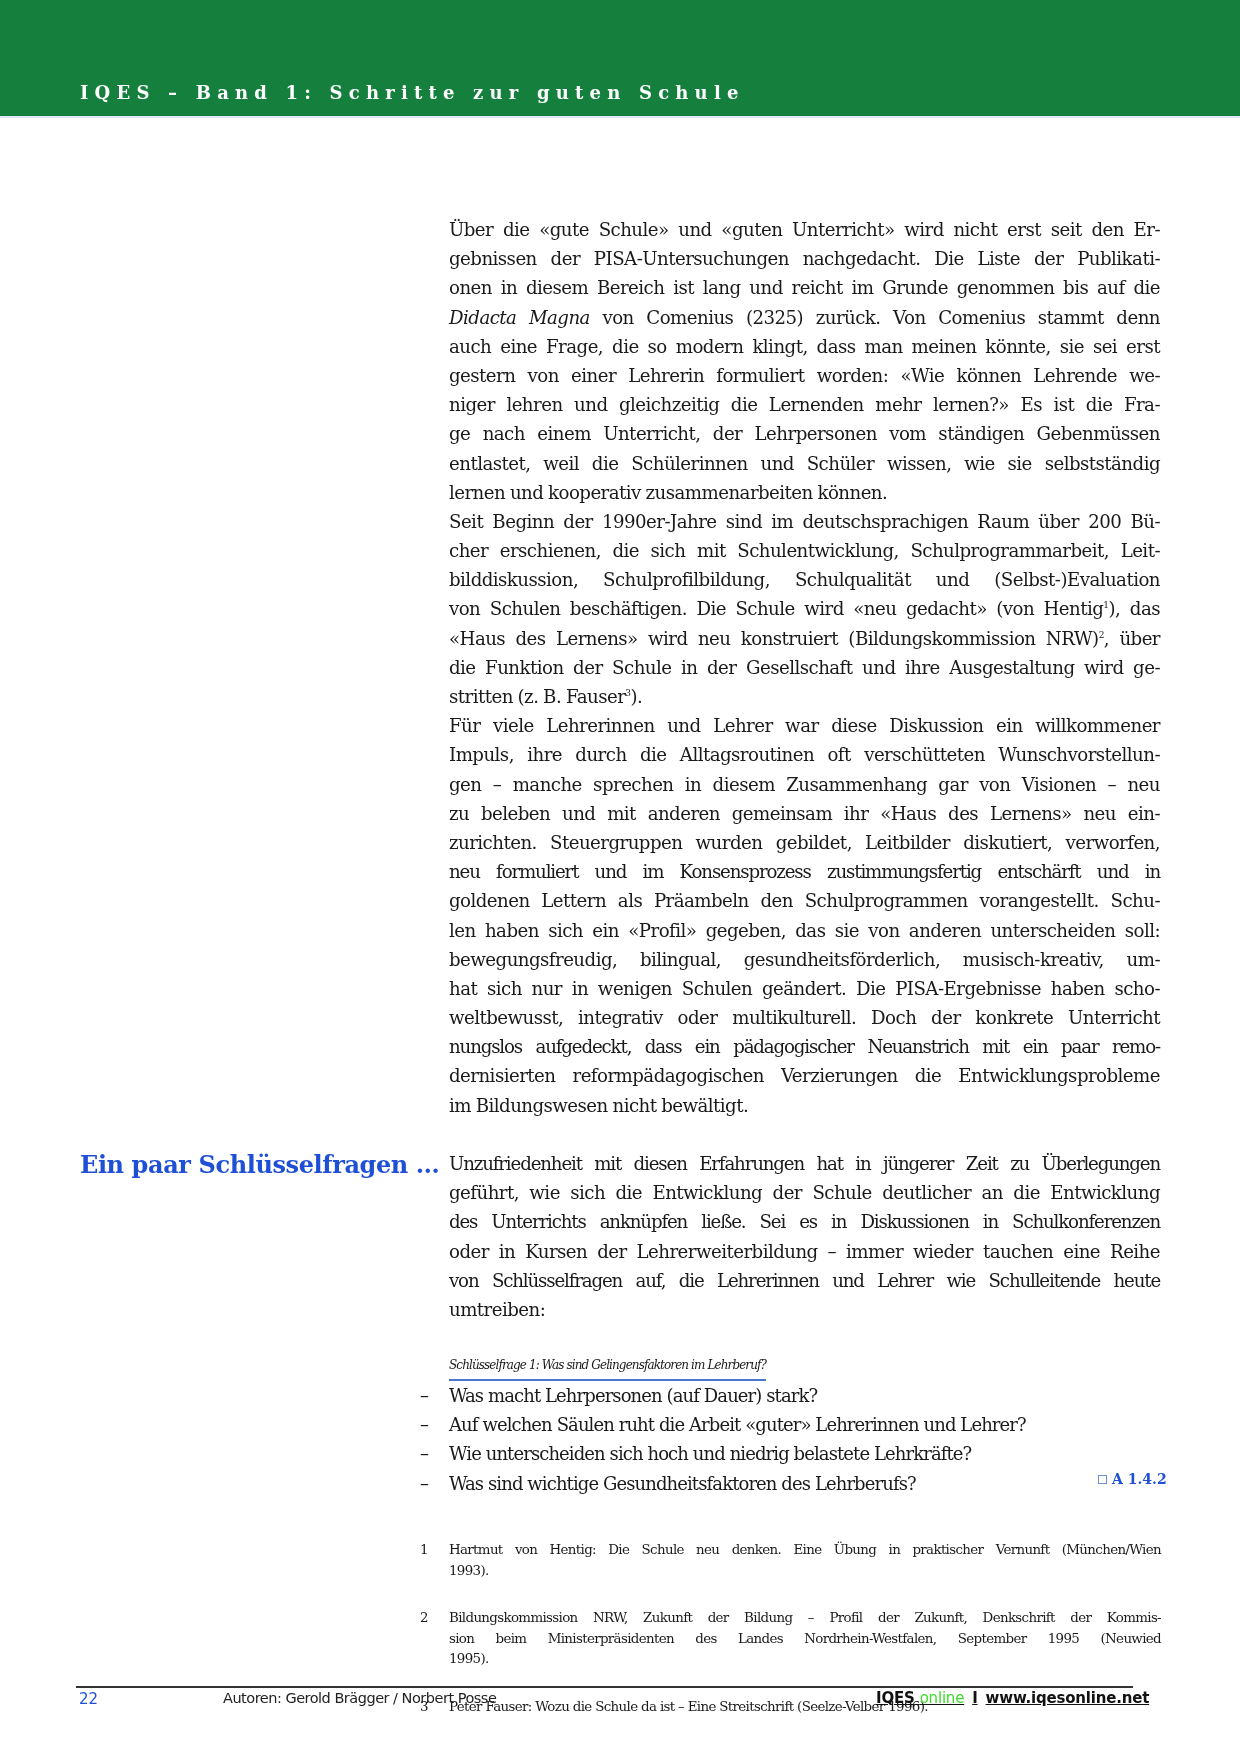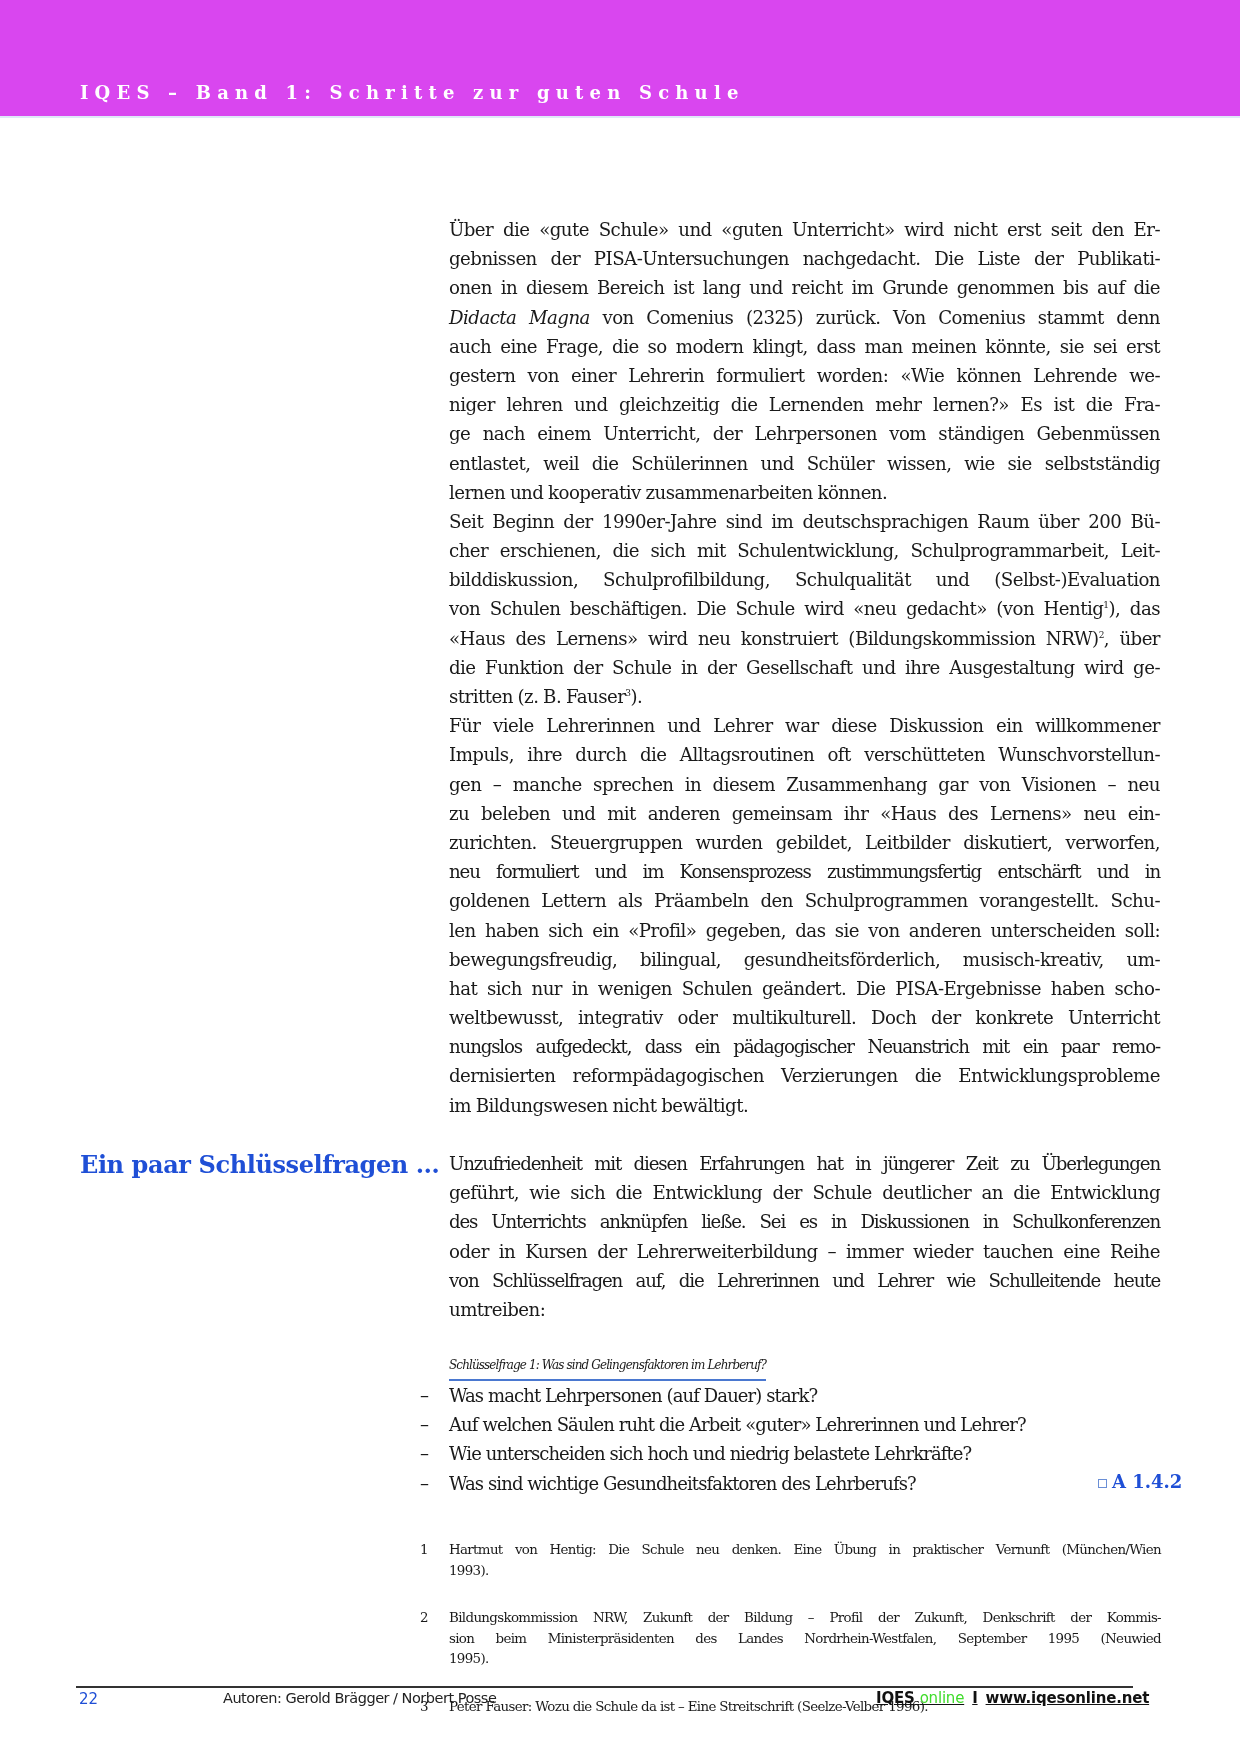--- a/index.html
+++ b/index.html
@@ -1,38 +1,38 @@
 <!DOCTYPE html>
 <html><head>
 <meta charset="utf-8">
 <style>
   html, body { margin:0; padding:0; }
   body { width:1240px; height:1754px; position:relative; background:#fff; overflow:hidden;
          font-family:"DejaVu Serif", "Liberation Serif", serif; color:#1a1a1a; }
-  .header { position:absolute; left:0; top:0; width:1240px; height:116px; background:#d946ef;
+  .header { position:absolute; left:0; top:0; width:1240px; height:116px; background:#15803d;
             border-bottom:2px solid #dfe8f8; }
   .header-title { position:absolute; left:80px; top:82px; color:#fff; font-family:"DejaVu Serif", serif;
             font-weight:bold; font-size:18px; letter-spacing:6.2px; }
   .col { position:absolute; left:449px; width:711px; }
   .line { display:block; height:29.2px; line-height:29.2px; font-size:18.2px; text-align:justify;
           text-align-last:justify; white-space:nowrap; overflow:visible; font-family:"DejaVu Serif", serif;
           letter-spacing:-0.55px; word-spacing:-0.5px; }
   .line.last { text-align-last:left; }
   .line.cond { letter-spacing:-1.15px; }
   .it { font-style:italic;margin-top:15px; }
   sup { font-size:9px; line-height:0; vertical-align:7px; }
   .side-heading { position:absolute; left:80px; top:1150px; color:#1f4fd6; font-weight:bold;
                   font-size:24px; font-family:"DejaVu Serif", serif; letter-spacing:-0.4px; }
   .sf-title { position:absolute; left:449px; top:1352px; font-style:italic; font-size:12px; letter-spacing:-0.9px;
               border-bottom:2px solid #4a78d0; padding-bottom:1px; line-height:26px; }
   .bullets { position:absolute; left:420px; top:1381px; width:740px; }
   .bullet { position:relative; height:29.2px; line-height:29.2px; font-size:18px; letter-spacing:-0.9px; }
   .bullet .dash { position:absolute; left:0; }
   .bullet .txt { position:absolute; left:29px; white-space:nowrap; }
-  .ref { position:absolute; left:1098px; top:1471px; color:#1f4fd6; font-size:18px; font-weight:bold; }
+  .ref { position:absolute; left:1098px; top:1471px; color:#1f4fd6; font-size:14px; font-weight:bold; }
   .ref .box { display:inline-block; width:7px; height:7px; border:1px solid #6b8fd6; margin-right:5px; vertical-align:0px; }
   .footnotes { position:absolute; left:420px; top:1513px; width:741px; }
   .fn { position:relative; font-size:13.4px; line-height:20.5px; letter-spacing:-0.65px; }
   .fn .num { position:absolute; left:0; top:0; }
   .fn .ftxt { margin-left:29px; text-align:justify;margin-top:27px; }
   .fn .fl { display:block; white-space:nowrap; text-align:justify; text-align-last:justify; }
   .fn .fl.last { text-align-last:left; }
   .footer-rule { position:absolute; left:76px; top:1686px; width:1057px; height:2px; background:#333; }
   .footer-page { position:absolute; left:79px; top:1690px; color:#1f4fd6; font-family:"DejaVu Sans", sans-serif; font-size:15px; }
   .footer-authors { position:absolute; left:223px; top:1690px; color:#222; font-family:"DejaVu Sans", sans-serif; font-size:14.5px; letter-spacing:-0.5px; }

